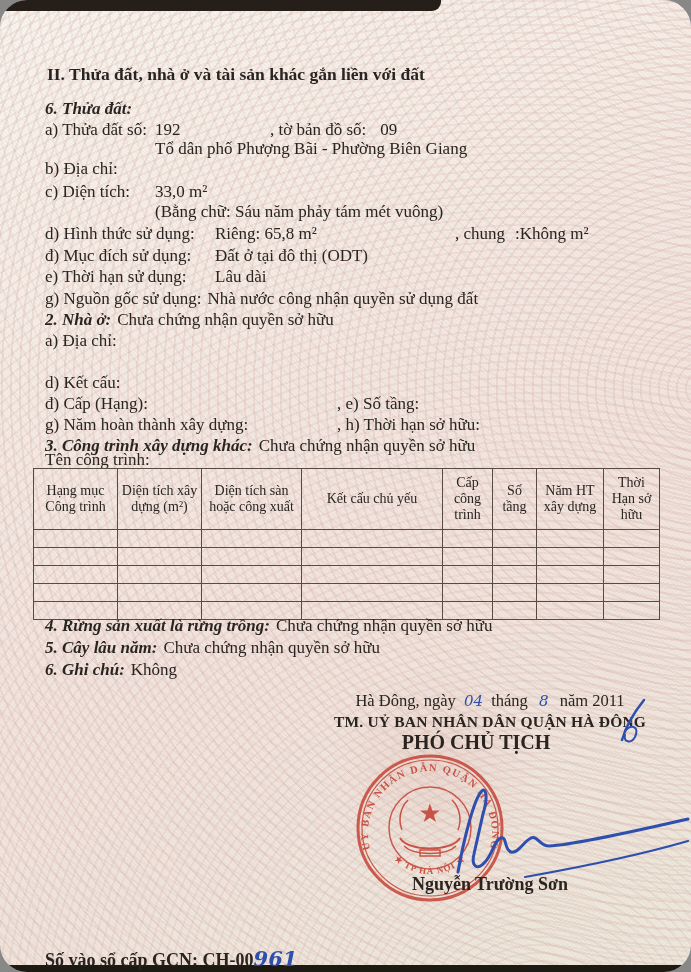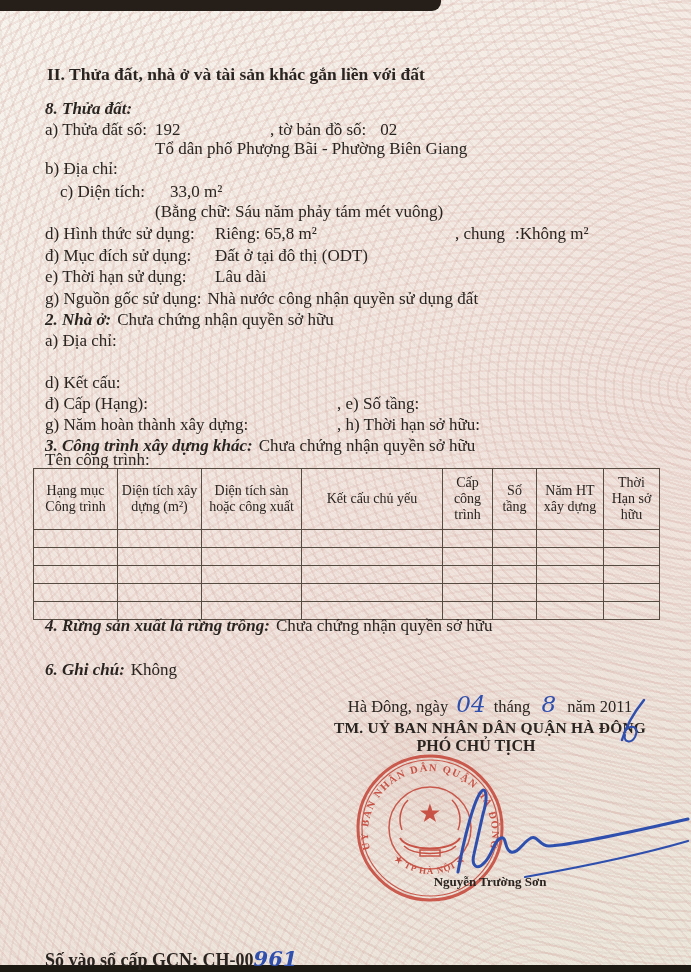--- a/index.html
+++ b/index.html
@@ -7,63 +7,64 @@
     position:relative;width:691px;height:972px;overflow:hidden;
     font-family:"Liberation Serif","DejaVu Serif",serif;color:#2a2420;
     background-color:#f1e6df;
     background-image:
       radial-gradient(circle 150px at 63% 79%, rgba(210,160,150,0.18), rgba(210,160,150,0) 70%),
       repeating-radial-gradient(circle at 102% 40%, rgba(216,176,168,0.28) 0 2px, rgba(216,176,168,0) 2px 9px),
       repeating-radial-gradient(circle at 78% 108%, rgba(216,176,168,0.22) 0 2px, rgba(216,176,168,0) 2px 8px),
       repeating-radial-gradient(circle at 108% -6%, rgba(205,190,180,0.20) 0 2px, rgba(205,190,180,0) 2px 10px),
       repeating-linear-gradient(45deg, rgba(160,140,130,0.05) 0 1px, rgba(0,0,0,0) 1px 3px),
       linear-gradient(155deg,#f8f4ee 0%,#f4ebe4 30%,#f1e3dd 58%,#ece7db 100%);
+    border-radius: 27px;
   }
   .edge-top{position:absolute;left:0;top:0;width:441px;height:11px;background:#261f19;border-bottom-right-radius:9px;}
   .edge-bottom{position:absolute;left:0;top:965px;width:691px;height:7px;background:#1d1913;}
   .line{position:absolute;white-space:nowrap;font-size:17px;z-index:2;}
   .b{font-weight:bold;}
   .bi{font-weight:bold;font-style:italic;}
   .iw{display:inline-block;}
-  .hw{font-family:"DejaVu Serif",serif;font-style:italic;color:#2f4fae;font-size:23px;}
+  .hw{font-family:"DejaVu Serif",serif;font-style:italic;color:#2f4fae;font-size:15px;}
   table.ct{position:absolute;left:33px;top:468px;width:626px;border-collapse:collapse;z-index:2;table-layout:fixed;}
   table.ct th,table.ct td{border:1px solid #564c42;font-weight:normal;font-size:14px;line-height:1.12;text-align:center;padding:1px 2px;vertical-align:middle;}
   table.ct th{height:58px;}
   table.ct td{height:15px;}
   .sign-block{position:absolute;left:305px;top:691px;width:370px;text-align:center;z-index:2;}
   .sign-date{font-size:16.5px;}
   .authority{font-weight:bold;font-size:15.5px;margin-top:2px;letter-spacing:0.2px;}
   .kt{font-weight:bold;font-size:15px;margin-top:4px;transform:translateX(-14px);}
-  .pho{font-weight:bold;font-size:16px;transform:translateX(-14px);}
-  .signer-name{position:absolute;left:305px;top:874px;width:370px;text-align:center;font-weight:bold;font-size:13px;z-index:6;}
+  .pho{font-weight:bold;font-size:20px;transform:translateX(-14px);}
+  .signer-name{position:absolute;left:305px;top:874px;width:370px;text-align:center;font-weight:bold;font-size:18px;z-index:6;}
   .footer-line{position:absolute;left:45px;top:946px;font-size:18px;font-weight:bold;z-index:2;text-align:right;}
   .footer-line .hw{font-size:21px;}
   .stamp{position:absolute;left:352px;top:750px;width:156px;height:156px;z-index:3;opacity:0.85;}
   .ink{position:absolute;left:430px;top:688px;width:261px;height:200px;z-index:5;}
 </style>
 </head>
 <body>
 
 <div class="page">
   <div class="edge-top"></div>
   <div class="edge-bottom"></div>
 
   <div class="line b" style="top:64px;left:47px;font-size:17.5px;">II. Thửa đất, nhà ở và tài sản khác gắn liền với đất</div>
 
-  <div class="line bi" style="top:99px;left:45px;">8. Thửa đất:</div>
+  <div class="line bi" style="top:99px;left:45px;">6. Thửa đất:</div>
 
   <div class="line" style="top:120px;left:45px;">
-    <span class="iw" style="width:110px;">a) Thửa đất số:</span><span class="iw" style="width:115px;">192</span><span>, tờ bản đồ số:</span><span style="margin-left:14px;">02</span>
+    <span class="iw" style="width:110px;">a) Thửa đất số:</span><span class="iw" style="width:115px;">192</span><span>, tờ bản đồ số:</span><span style="margin-left:14px;">09</span>
   </div>
 
   <div class="line" style="top:139px;left:155px;">Tổ dân phố Phượng Bãi - Phường Biên Giang</div>
   <div class="line" style="top:159px;left:45px;">b) Địa chỉ:</div>
 
   <div class="line" style="top:182px;left:45px;">
-    <span class="iw" style="width:110px;margin-left:15px;">c) Diện tích:</span><span>33,0 m²</span>
+    <span class="iw" style="width:110px;">c) Diện tích:</span><span>33,0 m²</span>
   </div>
   <div class="line" style="top:202px;left:155px;">(Bằng chữ: Sáu năm phảy tám mét vuông)</div>
 
   <div class="line" style="top:224px;left:45px;">
     <span class="iw" style="width:170px;">d) Hình thức sử dụng:</span><span class="iw" style="width:240px;">Riêng: 65,8 m²</span><span>, chung</span><span style="margin-left:10px;">:Không m²</span>
   </div>
 
   <div class="line" style="top:246px;left:45px;">
     <span class="iw" style="width:170px;">đ) Mục đích sử dụng:</span><span>Đất ở tại đô thị (ODT)</span>
   </div>
@@ -163,20 +164,23 @@
           <td></td>
           <td></td>
           <td></td>
           <td></td>
         </tr>
   </tbody>
     </table>
 
   <div class="line" style="top:616px;left:45px;font-family:Liberation Serif, serif;">
     <span class="bi">4. Rừng sản xuất là rừng trồng:</span><span style="margin-left:6px;">Chưa chứng nhận quyền sở hữu</span>
+  </div>
+  <div class="line" style="top:638px;left:45px;">
+    <span class="bi">5. Cây lâu năm:</span><span style="margin-left:6px;">Chưa chứng nhận quyền sở hữu</span>
   </div>
   <div class="line" style="top:660px;left:45px;">
     <span class="bi">6. Ghi chú:</span><span style="margin-left:6px;">Không</span>
   </div>
 
   <div class="sign-block">
     <div class="sign-date">
       <span>Hà Đông, ngày</span>
       <span class="hw" style="margin:0 4px;">04</span>
       <span>tháng</span>

